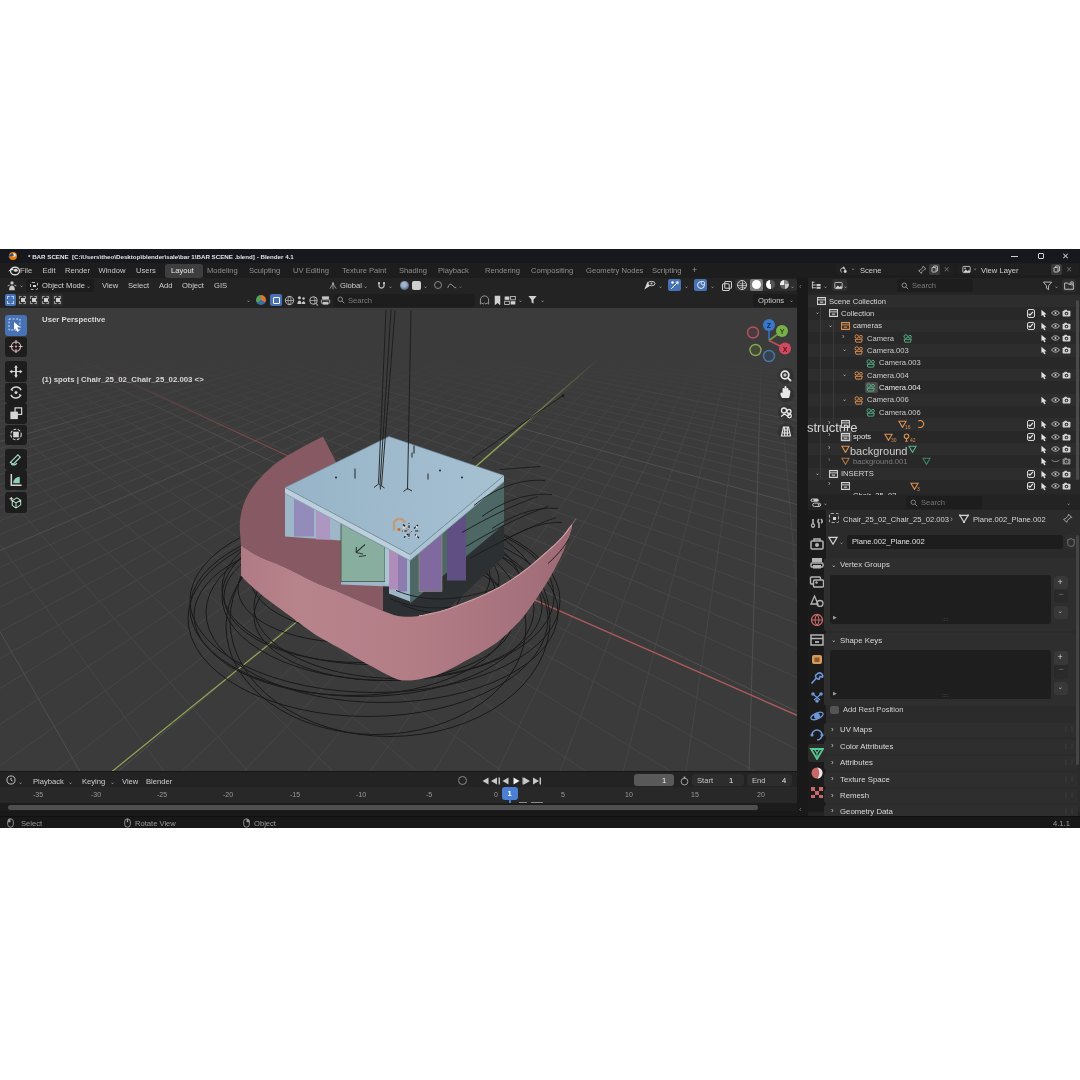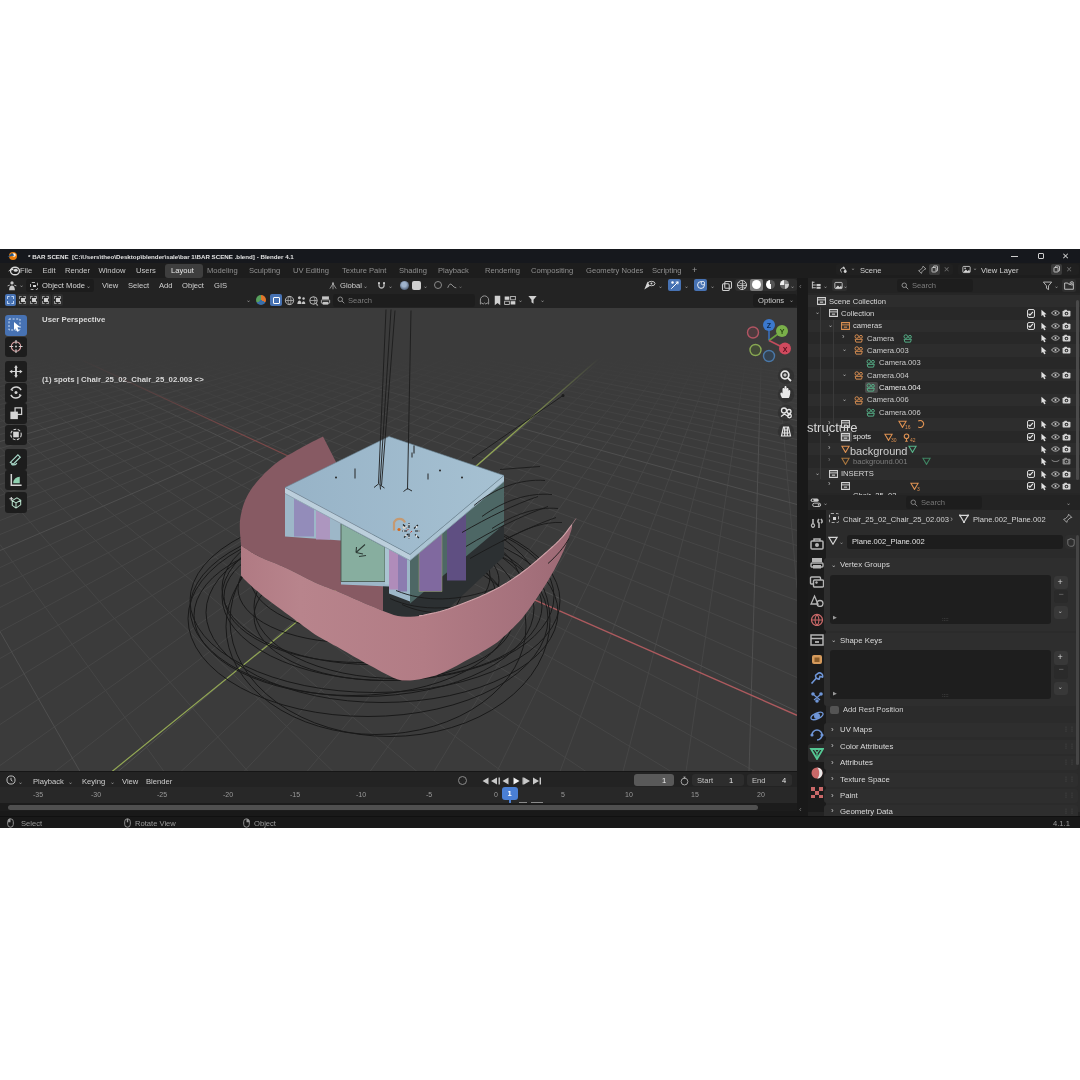--- a/index.html
+++ b/index.html
@@ -994,21 +994,21 @@
 <div class="abs" style="left:824px;top:507px;width:254px;height:14px;background:#2e2e2e;border-radius:3px"></div>
 <div class="tx" style="left:831px;top:509.5px;color:#c5c5c5;font-size:8px;font-weight:normal;">›</div>
 <div class="tx" style="left:840px;top:510px;color:#dadada;font-size:7.8px;font-weight:normal;">Attributes</div>
 <div class="tx" style="left:1063px;top:510px;color:#606060;font-size:6px;font-weight:normal;">⋮⋮</div>
 <div class="abs" style="left:824px;top:523.5px;width:254px;height:14px;background:#2e2e2e;border-radius:3px"></div>
 <div class="tx" style="left:831px;top:526.0px;color:#c5c5c5;font-size:8px;font-weight:normal;">›</div>
 <div class="tx" style="left:840px;top:526.5px;color:#dadada;font-size:7.8px;font-weight:normal;">Texture Space</div>
 <div class="tx" style="left:1063px;top:526.5px;color:#606060;font-size:6px;font-weight:normal;">⋮⋮</div>
 <div class="abs" style="left:824px;top:540px;width:254px;height:14px;background:#2e2e2e;border-radius:3px"></div>
 <div class="tx" style="left:831px;top:542.5px;color:#c5c5c5;font-size:8px;font-weight:normal;">›</div>
-<div class="tx" style="left:840px;top:543px;color:#dadada;font-size:7.8px;font-weight:normal;">Paint</div>
+<div class="tx" style="left:840px;top:543px;color:#dadada;font-size:7.8px;font-weight:normal;">Remesh</div>
 <div class="tx" style="left:1063px;top:543px;color:#606060;font-size:6px;font-weight:normal;">⋮⋮</div>
 <div class="abs" style="left:824px;top:555.5px;width:254px;height:14px;background:#2e2e2e;border-radius:3px"></div>
 <div class="tx" style="left:831px;top:558.0px;color:#c5c5c5;font-size:8px;font-weight:normal;">›</div>
 <div class="tx" style="left:840px;top:558.5px;color:#dadada;font-size:7.8px;font-weight:normal;">Geometry Data</div>
 <div class="tx" style="left:1063px;top:558.5px;color:#606060;font-size:6px;font-weight:normal;">⋮⋮</div>
 <div class="abs" style="left:1075.5px;top:286px;width:3px;height:230px;background:#454545;border-radius:1.5px"></div>
 <div class="abs" style="left:0px;top:562px;width:808px;height:5px;background:#191919;"></div>
 <div class="abs" style="left:0px;top:567px;width:1080px;height:12px;background:#181818;border-top:1px solid #101010"></div>
 <svg class="abs" style="left:7px;top:569.2px" width="7" height="10" viewBox="0 0 10 14">
       <rect x="1" y="1" width="8" height="12" rx="4" fill="none" stroke="#9a9a9a" stroke-width="1.3"></rect>

